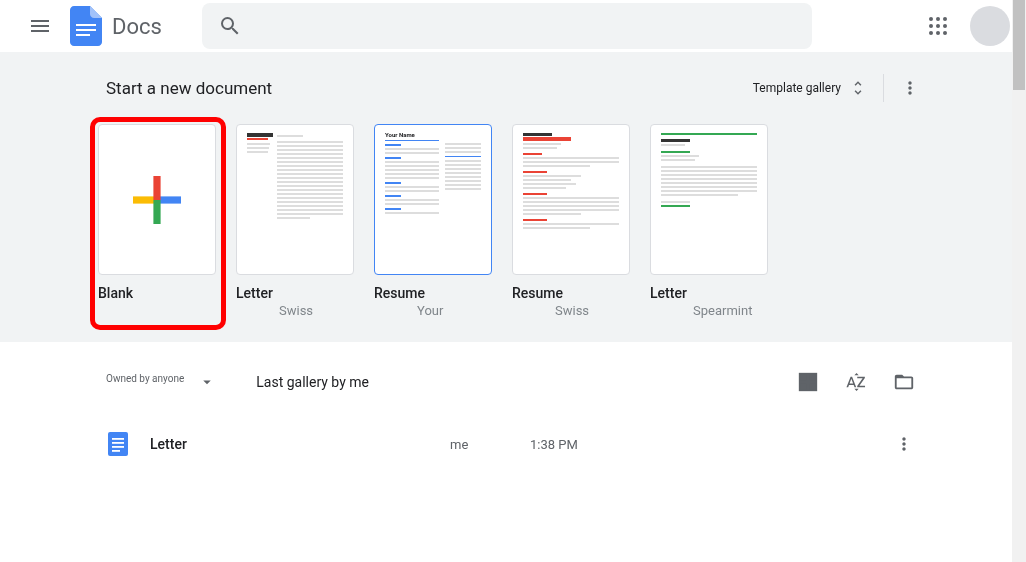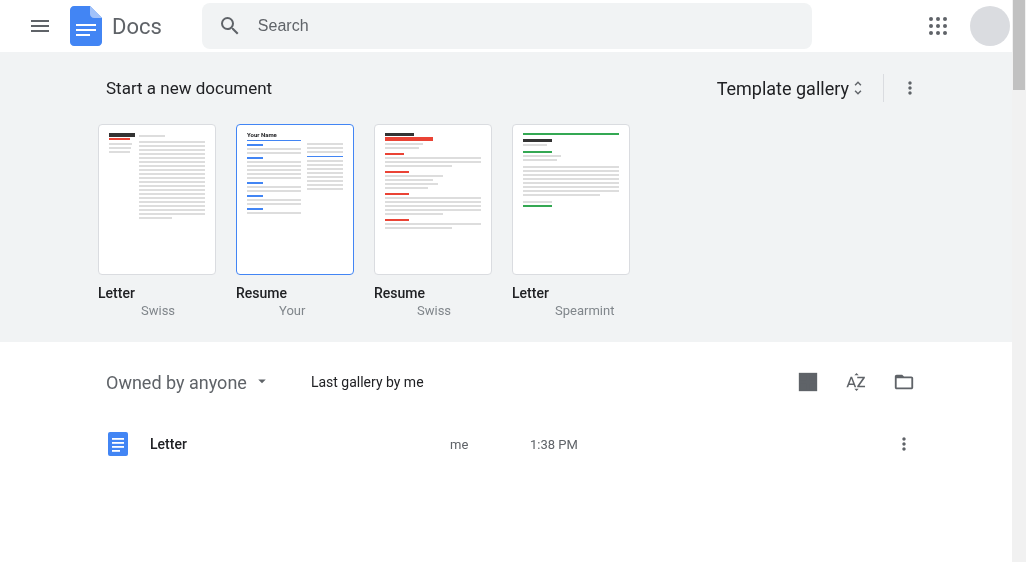--- a/index.html
+++ b/index.html
@@ -127,25 +127,25 @@
       font-weight: 400;
     }
     .templates-right {
       display: flex;
       align-items: center;
       gap: 8px;
     }
     .gallery-btn {
       display: flex;
       align-items: center;
-      gap: 0;
+      gap: 8px;
       padding: 6px 8px;
       cursor: pointer;
       border-radius: 4px;
-      font-size: 18px;
+      font-size: 12px;
       color: #202124;
     }
     .divider-v {
       width: 1px;
       height: 28px;
       background: #dadce0;
     }
     .more-btn {
       width: 36px;
       height: 36px;
@@ -239,22 +239,22 @@
     }
     .list-title {
       font-size: 16px;
       font-weight: 500;
       color: #202124;
       flex: 0 0 200px;
     }
     .owner-filter {
       display: flex;
       align-items: flex-start;
-      gap: 6px;
-      font-size: 18px;
+      gap: 14px;
+      font-size: 10px;
       color: #5f6368;
       cursor: pointer;
     }
     .sort-label {
       font-size: 14px;
       color: #202124;
       margin-left: 40px;
     }
     .list-actions {
       margin-left: auto;
@@ -321,21 +321,20 @@
         <rect fill="#fff" x="6" y="23" width="20" height="2"></rect>
         <rect fill="#fff" x="6" y="28" width="14" height="2"></rect>
       </svg>
     </div>
     <span class="docs-title">Docs</span>
   </div>
   <div class="search-box">
     <svg width="24" height="24" viewBox="0 0 24 24">
         <path fill="#5f6368" d="M15.5 14h-.79l-.28-.27A6.471 6.471 0 0 0 16 9.5 6.5 6.5 0 1 0 9.5 16c1.61 0 3.09-.59 4.23-1.57l.27.28v.79l5 4.99L20.49 19l-4.99-5zm-6 0C7.01 14 5 11.99 5 9.5S7.01 5 9.5 5 14 7.01 14 9.5 11.99 14 9.5 14z"></path>
       </svg>
-    <input type="text" placeholder="Search" style="">
   </div>
   <div class="header-right">
     <div class="apps-btn">
       <svg width="20" height="20" viewBox="0 0 20 20">
         <circle fill="#5f6368" cx="3" cy="3" r="2"></circle>
           <circle fill="#5f6368" cx="10" cy="3" r="2"></circle>
           <circle fill="#5f6368" cx="17" cy="3" r="2"></circle>
         <circle fill="#5f6368" cx="3" cy="10" r="2"></circle>
           <circle fill="#5f6368" cx="10" cy="10" r="2"></circle>
           <circle fill="#5f6368" cx="17" cy="10" r="2"></circle>
@@ -362,20 +361,33 @@
         <div class="divider-v"></div>
         <div class="more-btn">
           <svg width="20" height="20" viewBox="0 0 24 24">
               <path fill="#5f6368" d="M12 8c1.1 0 2-.9 2-2s-.9-2-2-2-2 .9-2 2 .9 2 2 2zm0 2c-1.1 0-2 .9-2 2s.9 2 2 2 2-.9 2-2-.9-2-2-2zm0 6c-1.1 0-2 .9-2 2s.9 2 2 2 2-.9 2-2-.9-2-2-2z"></path>
             </svg>
         </div>
       </div>
     </div>
     <div class="templates-row">
 
+      <div class="template-card" style="position:relative;">
+        <div class="red-highlight"></div>
+        <div class="template-thumb">
+          <svg class="plus-icon" width="40" height="40" viewBox="0 0 40 40">
+            <rect x="0" y="17" width="20" height="6" fill="#fbbc04"></rect>
+            <rect x="20" y="17" width="20" height="6" fill="#4285f4"></rect>
+            <rect x="17" y="0" width="6" height="20" fill="#ea4335"></rect>
+            <rect x="17" y="20" width="6" height="20" fill="#34a853"></rect>
+          </svg>
+        </div>
+        <div class="template-name">Blank</div>
+        <div class="template-sub"></div>
+      </div>
 
       <div class="template-card">
         <div class="template-thumb">
           <div class="doc-preview">
             <div style="display:flex; gap:4px;">
               <div style="width:28%;">
                 <div style="height:4px;background:#333;margin-bottom:1px;"></div>
                 <div style="height:2px;background:#ea4335;width:80%;margin-bottom:3px;"></div>
                 <div class="text-line" style="width:90%;"></div>
                 <div class="text-line" style="width:85%;"></div>

